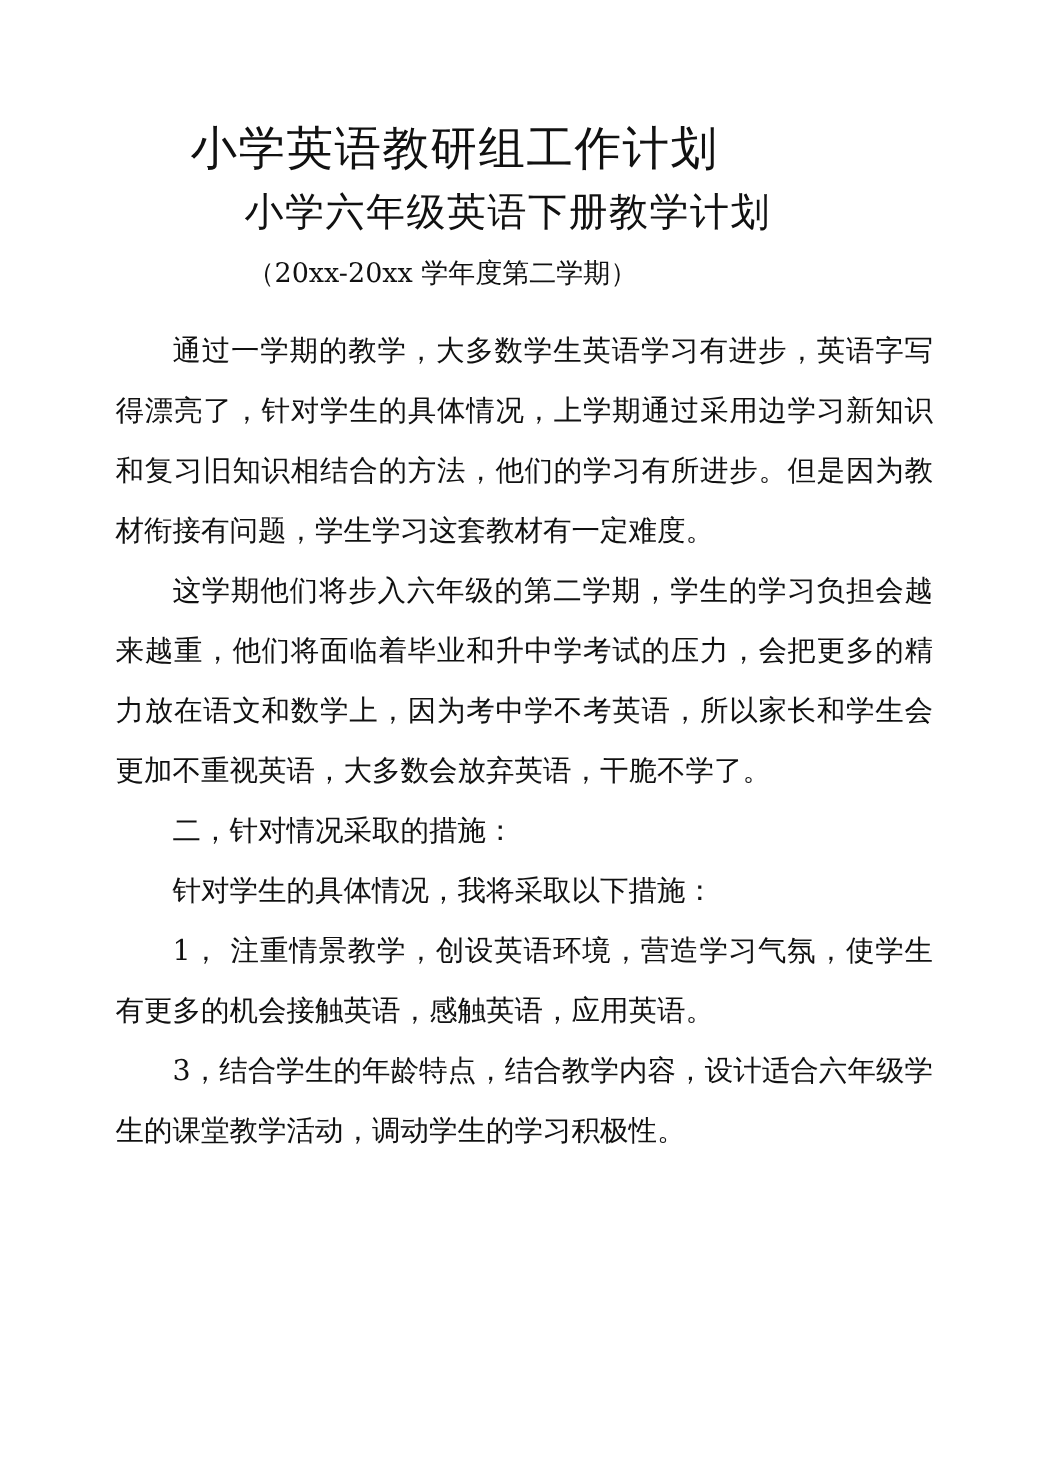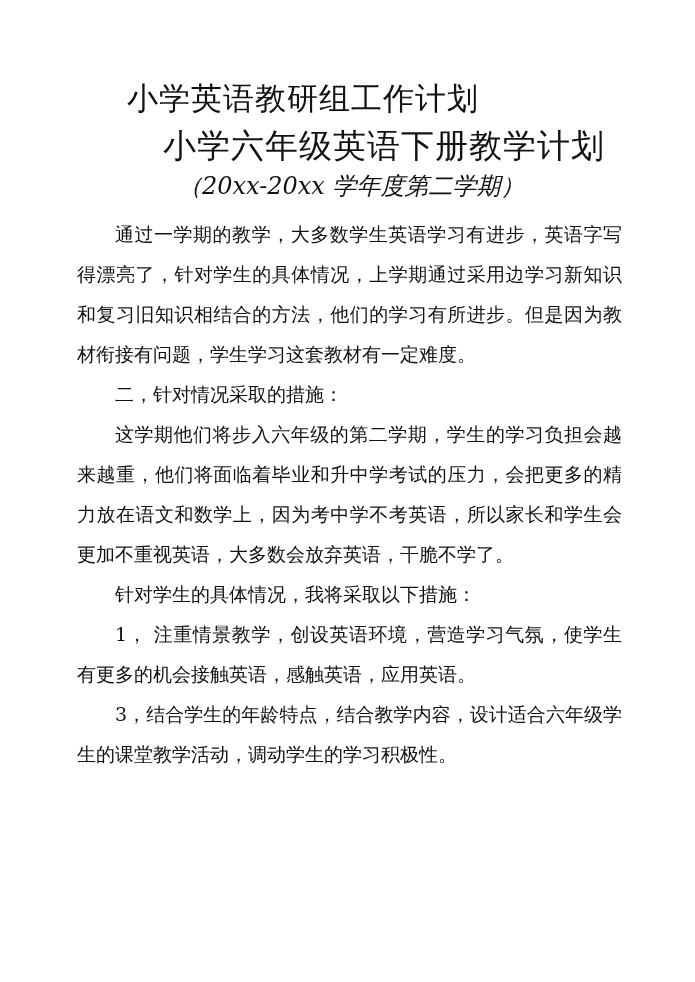--- a/index.html
+++ b/index.html
@@ -1,32 +1,32 @@
 <!DOCTYPE html>
 <html><head>
 <meta charset="utf-8">
 <style>
   html, body { margin: 0; padding: 0; background: #ffffff; }
   body { width: 695px; height: 982px; position: relative; overflow: hidden;
          font-family: "DejaVu Serif", "Liberation Serif", serif; color: #111; }
   .title { position: absolute; top: 78px; left: 0; width: 606px; text-align: center;
            font-size: 31px; letter-spacing: 1px; }
-  .subtitle { position: absolute; top: 124px; left: 163px; font-size: 33px; letter-spacing: 1px; }
-  .term { position: absolute; top: 170px; left: 178px; font-size: 24px; font-style: italic; }
+  .subtitle { position: absolute; top: 124px; left: 163px; font-size: 26px; letter-spacing: 1px; }
+  .term { position: absolute; top: 170px; left: 165px; font-size: 18px; }
   .body { position: absolute; top: 214px; left: 77px; width: 545px; font-size: 19px;
           line-height: 40px; }
   .body p { margin: 0; text-indent: 38px; text-align: justify; text-align-last: left; }
 </style>
 </head>
 <body>
 
 <div class="title">小学英语教研组工作计划</div>
 <div class="subtitle">小学六年级英语下册教学计划</div>
 <div class="term">（20xx-20xx 学年度第二学期）</div>
 
 <div class="body">
   <p>通过一学期的教学，大多数学生英语学习有进步，英语字写得漂亮了，针对学生的具体情况，上学期通过采用边学习新知识和复习旧知识相结合的方法，他们的学习有所进步。但是因为教材衔接有问题，学生学习这套教材有一定难度。</p>
+  <p>这学期他们将步入六年级的第二学期，学生的学习负担会越来越重，他们将面临着毕业和升中学考试的压力，会把更多的精力放在语文和数学上，因为考中学不考英语，所以家长和学生会更加不重视英语，大多数会放弃英语，干脆不学了。</p>
   <p>二，针对情况采取的措施：</p>
-  <p>这学期他们将步入六年级的第二学期，学生的学习负担会越来越重，他们将面临着毕业和升中学考试的压力，会把更多的精力放在语文和数学上，因为考中学不考英语，所以家长和学生会更加不重视英语，大多数会放弃英语，干脆不学了。</p>
   <p>针对学生的具体情况，我将采取以下措施：</p>
   <p>1， 注重情景教学，创设英语环境，营造学习气氛，使学生有更多的机会接触英语，感触英语，应用英语。</p>
   <p>3，结合学生的年龄特点，结合教学内容，设计适合六年级学生的课堂教学活动，调动学生的学习积极性。</p>
 </div>
 
 </body></html>

